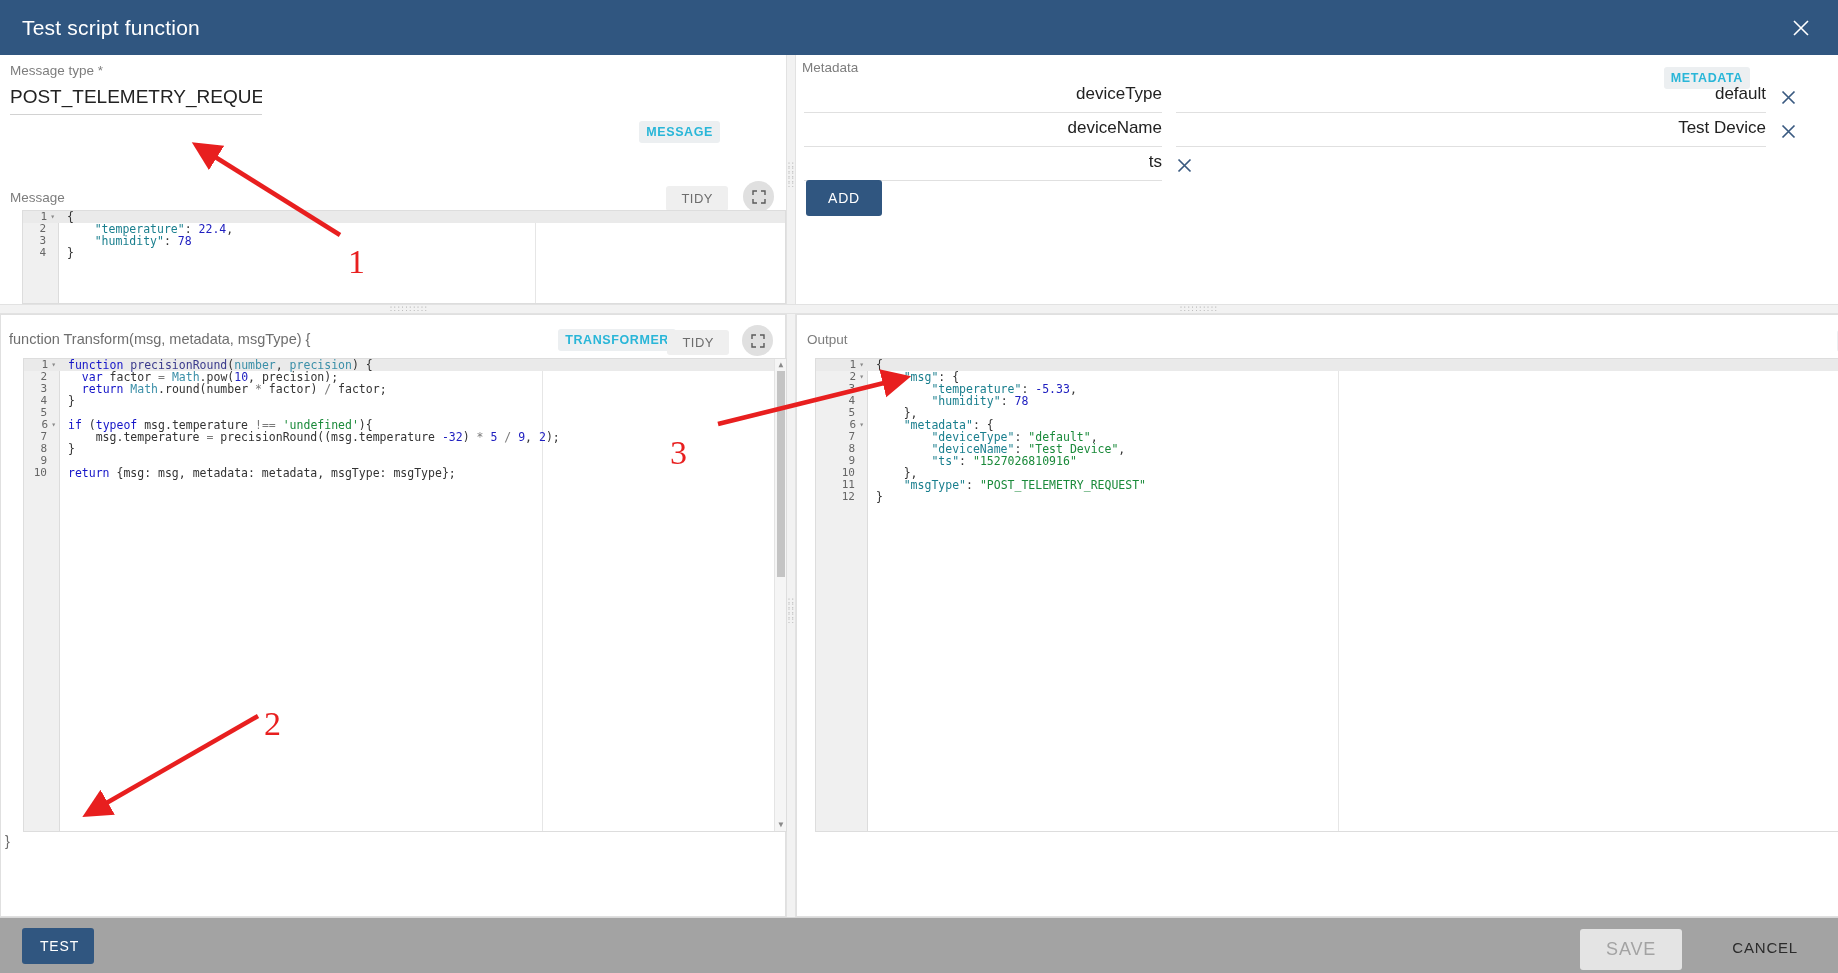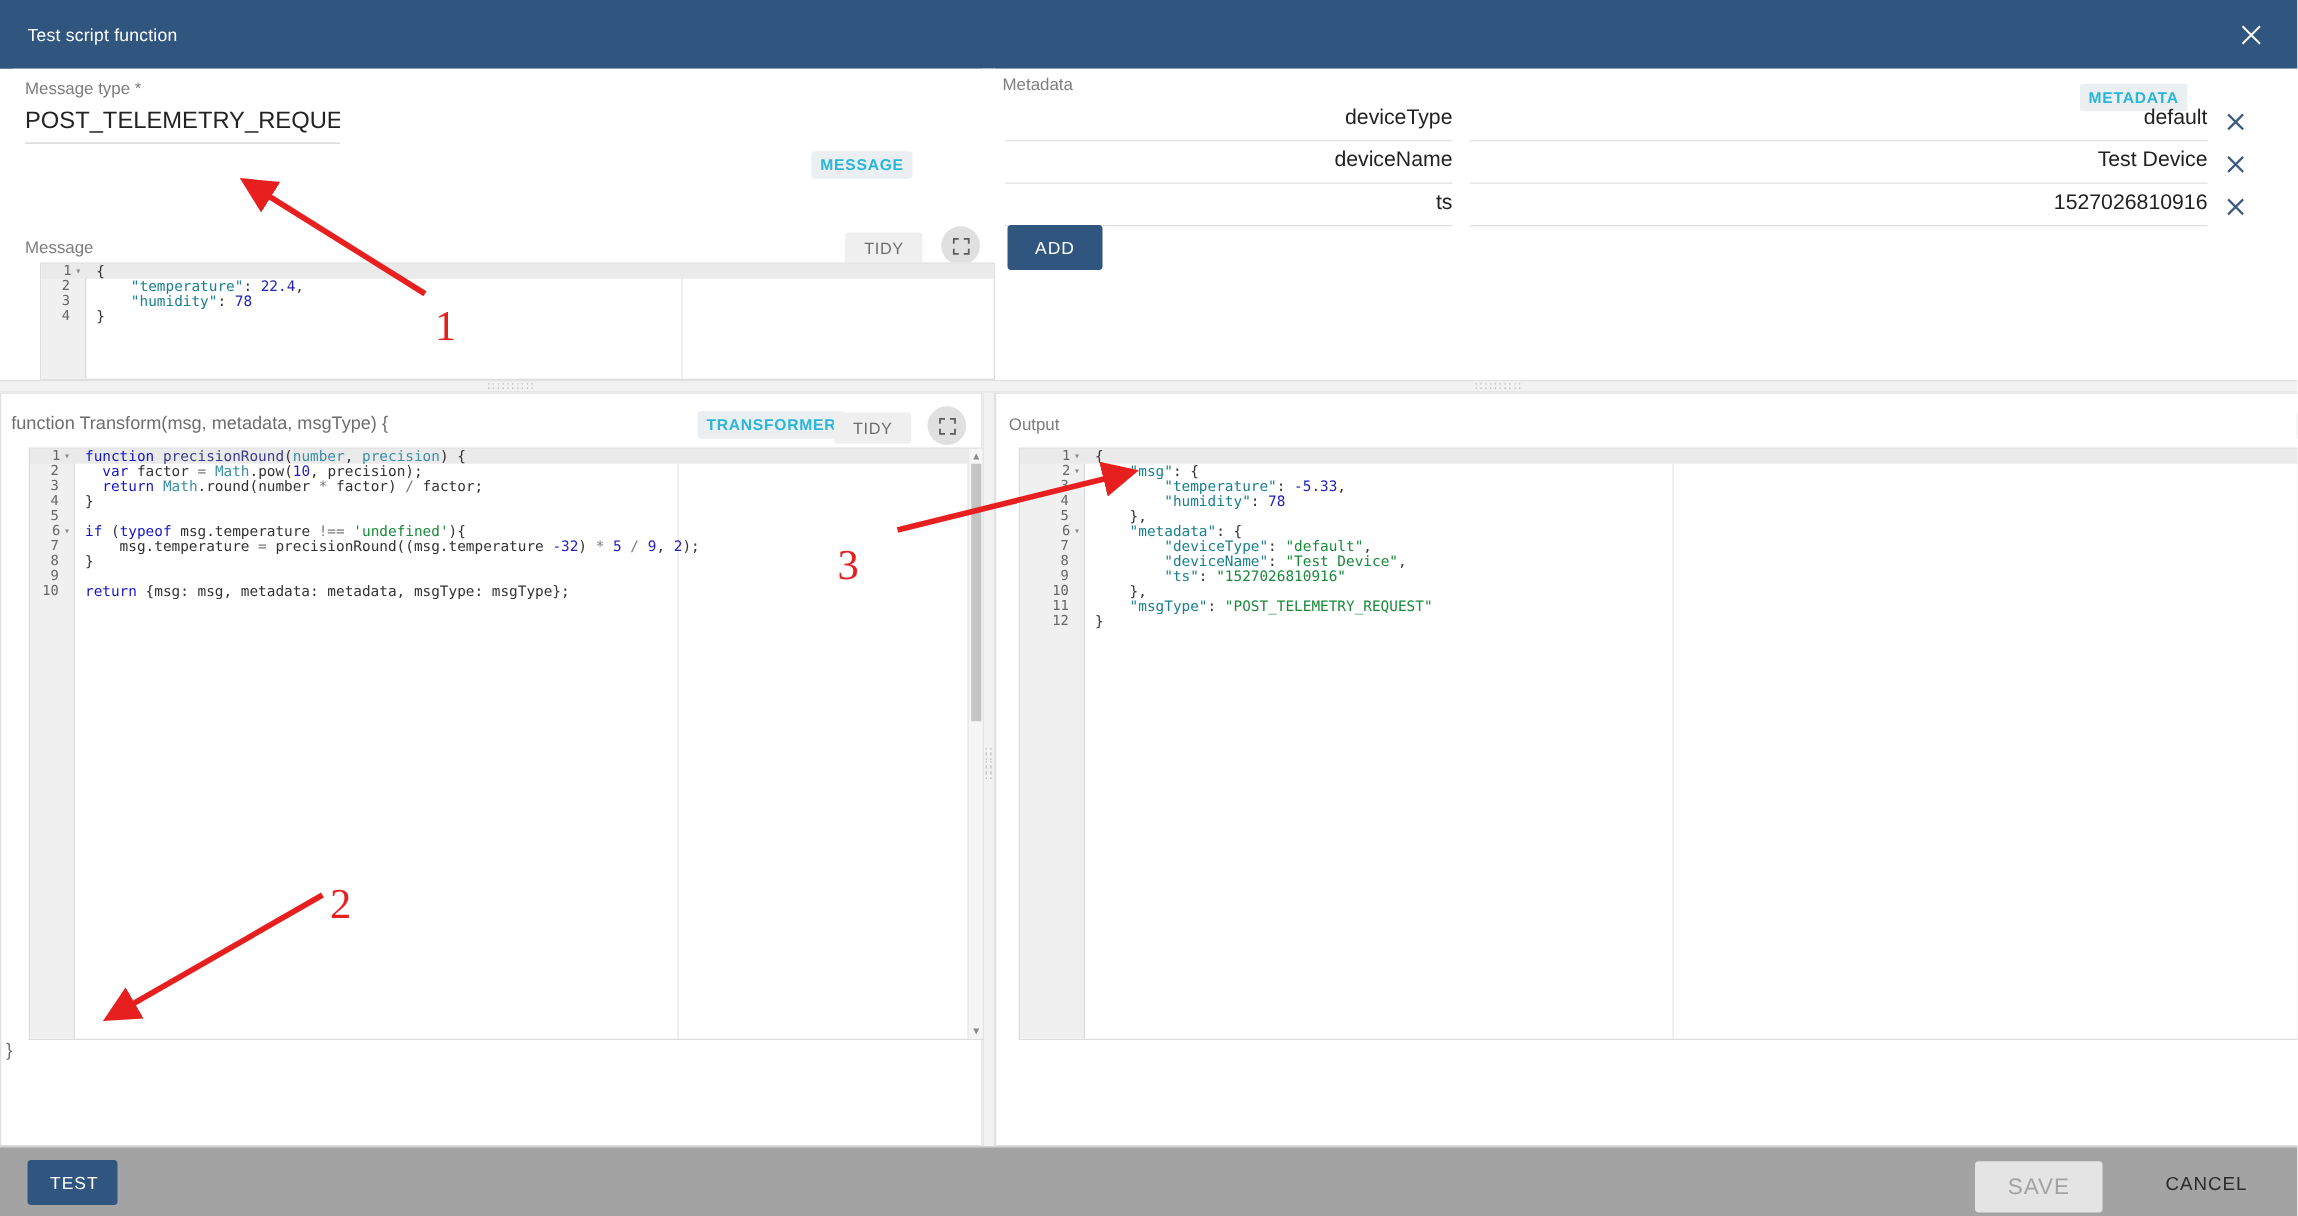--- a/index.html
+++ b/index.html
@@ -17,21 +17,21 @@
   }
 
   
   .titlebar {
     position: absolute; left:0; top:0; width:1838px; height:55px;
     background: #305680;
     display:flex; align-items:center; justify-content:space-between;
     padding: 0 22px;
   }
   .titlebar .title {
-    color:#ffffff; font-size:14px; font-weight:400; letter-spacing:.2px;
+    color:#ffffff; font-size:21px; font-weight:400; letter-spacing:.2px;
   }
   .close-btn {
     width:30px;height:30px;display:flex;align-items:center;justify-content:center;
     cursor:pointer;
   }
   .close-btn svg { display:block; }
 
   
   .panes { position:absolute; left:0; top:55px; width:1838px; height:862px; }
 
@@ -190,21 +190,21 @@
     </div>
     <div class="divider-v" style="left:786px; top:259px; width:10px; height:603px;">
       <div class="grip-dots" style="left:1px; top:285px;">∷<br>∷<br>∷<br>∷<br>∷</div>
     </div>
 
     <div class="divider-h" style="left:0; top:249px; width:1838px; height:10px;">
       <div class="grip-dots" style="left:390px; top:2px; letter-spacing:2px;">∷∷∷∷∷</div>
       <div class="grip-dots" style="left:1180px; top:2px; letter-spacing:2px;">∷∷∷∷∷</div>
     </div>
 
-    <div class="pane" style="left:10px; top:0; width:786px; height:239px;">
+    <div class="pane" style="left:0; top:0; width:786px; height:239px;">
 
       <div style="position:absolute; left:10px; top:8px; width:760px;">
         <div class="field-label">Message type *</div>
         <div style="width:252px; margin-top:6px;">
           <input class="text-input" type="text" value="POST_TELEMETRY_REQUEST" style="">
         </div>
       </div>
 
       <div class="field-label" style="position:absolute; left:10px; top:135px;">Message</div>
 
@@ -245,21 +245,20 @@
             <div style="width: 358px; margin-right: 14px;"><input class="md-input" type="text" value="deviceName" style=""></div>
             <div style="width: 590px; margin-right: 14px;"><input class="md-input" type="text" value="Test Device" style=""></div>
             <div class="md-close">
               <svg width="17" height="17" viewBox="0 0 17 17">
                 <path d="M2.5 2.5 L14.5 14.5 M14.5 2.5 L2.5 14.5" stroke="#3a5a80" stroke-width="1.7" fill="none"></path>
               </svg>
             </div>
           </div>
           <div style="display: flex; align-items: center; height: 34px; margin-bottom: 0px;">
             <div style="width: 358px; margin-right: 14px;"><input class="md-input" type="text" value="ts" style=""></div>
-            <div style="width: 590px; margin-right: 14px;"><input class="md-input" type="text" value="1527026810916" style=""></div>
             <div class="md-close">
               <svg width="17" height="17" viewBox="0 0 17 17">
                 <path d="M2.5 2.5 L14.5 14.5 M14.5 2.5 L2.5 14.5" stroke="#3a5a80" stroke-width="1.7" fill="none"></path>
               </svg>
             </div>
           </div>
         </div>
 
       <button class="btn-primary" style="position:absolute; left:10px; top:125px; width:76px;">ADD</button>
     </div>

